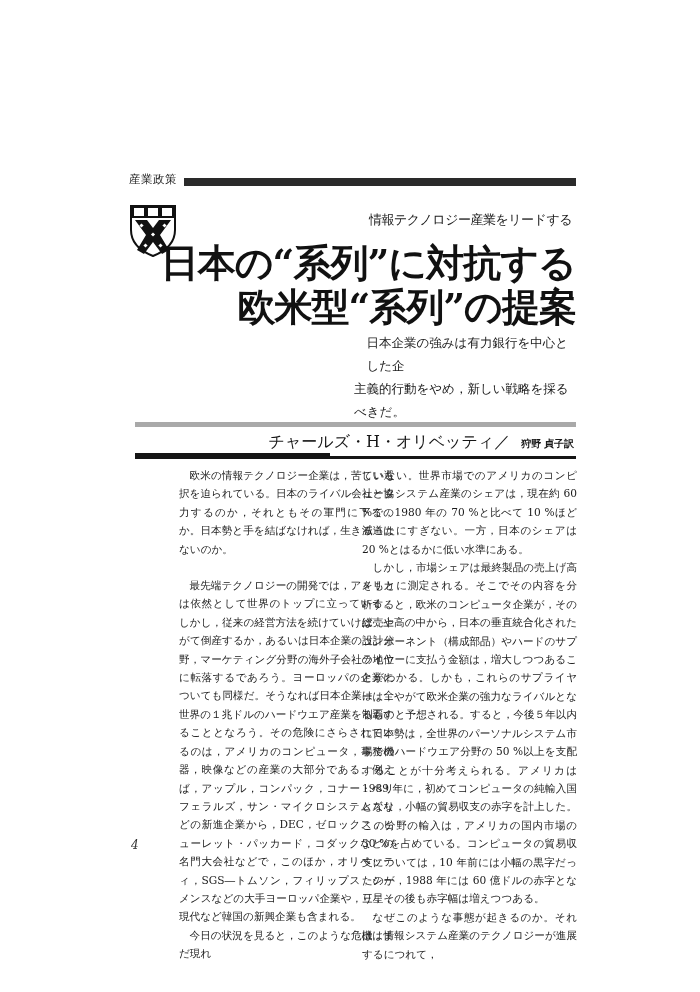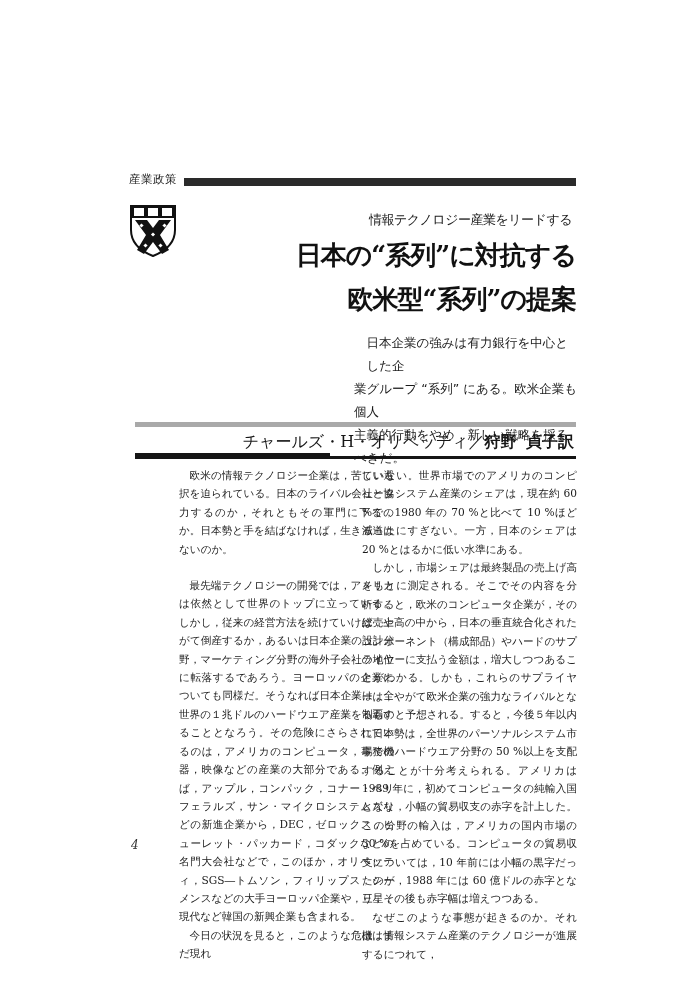--- a/index.html
+++ b/index.html
@@ -10,33 +10,33 @@
   }
   .abs { position: absolute; }
   #section-label {
     left: 129px; top: 172px; font-size: 11.5px; letter-spacing: 0.5px; color: #1e1e1e;
     font-family: Liberation Mono, monospace;
   }
   #section-bar { left: 184px; top: 178px; width: 392px; height: 8px; background: #2a2a2a; }
   #logo { left: 129px; top: 204px; width: 48px; height: 54px; }
   #kicker { right: 128px; top: 211px; font-size: 13px; color: #1a1a1a; letter-spacing: -0.5px; }
   .headline {
-    right: 124px; font-size: 26px; font-weight: bold; letter-spacing: -1px; color: #111;
+    right: 124px; font-size: 38px; font-weight: bold; letter-spacing: -1px; color: #111;
     font-family: "DejaVu Serif", serif; white-space: nowrap;
   }
   #headline-1 { top: 238px; }
   #headline-2 { top: 282px; }
   #deck {
     left: 354px; top: 331px; width: 226px; font-size: 12.5px; line-height: 23px;
     font-weight: normal; font-family: "DejaVu Sans", sans-serif; color: #1a1a1a;
   }
   #deck p { margin: 0; }
   #gray-bar { left: 135px; top: 422px; width: 441px; height: 5px; background: #a9a9a9; }
   #byline { right: 126px; top: 432px; font-size: 16px; white-space: nowrap; }
-  #byline .translator { font-size: 16px; font-weight: bold; font-family: Liberation Mono, monospace; }
+  #byline .translator { font-size: 10px; font-weight: bold; font-family: Liberation Sans, sans-serif; margin-left: 11px; }
   #black-bar-thick { left: 135px; top: 453px; width: 195px; height: 6px; background: #151515; }
   #black-bar-thin { left: 330px; top: 456px; width: 246px; height: 3px; background: #151515; }
   .column {
     top: 466px; width: 215px; font-size: 10.6px; line-height: 18.4px; color: #1a1a1a;
     text-align: justify; font-family: "DejaVu Serif", serif;
   }
   #col-left { left: 135px; margin-left: 44px; }
   #col-right { left: 362px; }
   .column p { margin: 0; text-indent: 1em; }
   .column p.gap { margin-top: 18px; }
@@ -64,21 +64,20 @@
     <rect x="30" y="40" width="3" height="3" fill="#fff" transform="rotate(45 31.5 41.5)"></rect>
   </svg>
 </div>
 
 <div class="abs" id="kicker">情報テクノロジー産業をリードする</div>
 <div class="abs headline" id="headline-1">日本の“系列”に対抗する</div>
 <div class="abs headline" id="headline-2">欧米型“系列”の提案</div>
 
 <div class="abs" id="deck">
   <p style="padding-left:1em">日本企業の強みは有力銀行を中心とした企</p>
-  <p>業グループ “系列” にある。欧米企業も個人</p>
   <p>主義的行動をやめ，新しい戦略を採るべきだ。</p>
 </div>
 
 <div class="abs" id="gray-bar"></div>
 <div class="abs" id="byline">
   <span>チャールズ・H・オリベッティ／</span><span class="translator">狩野 貞子訳</span>
 </div>
 <div class="abs" id="black-bar-thick"></div>
 <div class="abs" id="black-bar-thin"></div>
 

